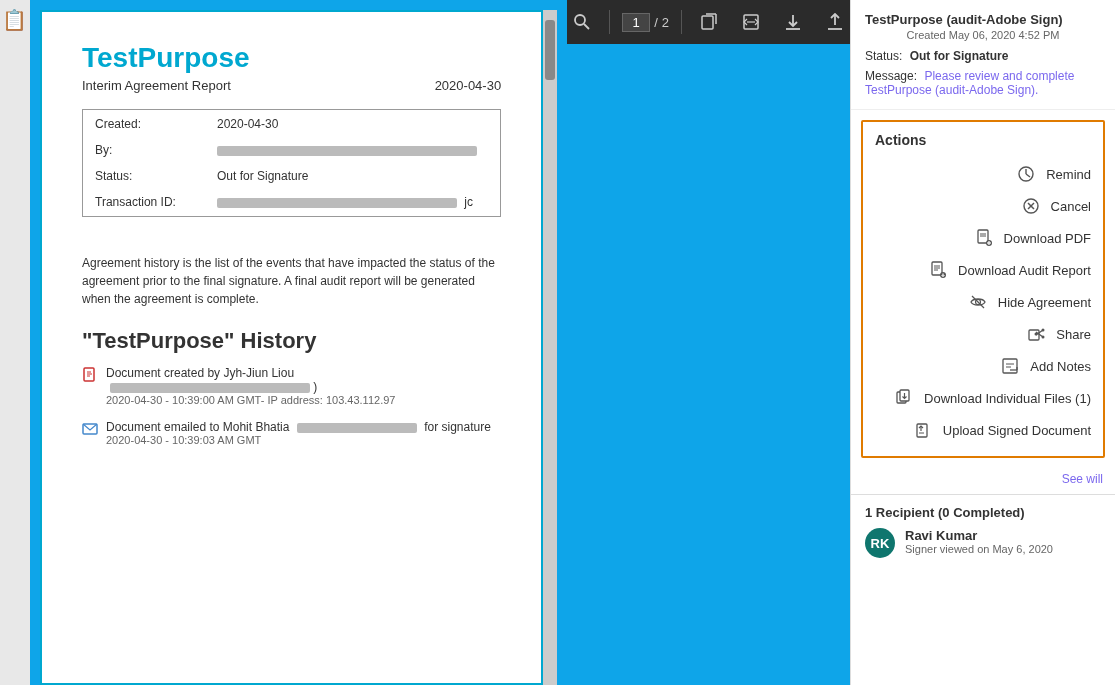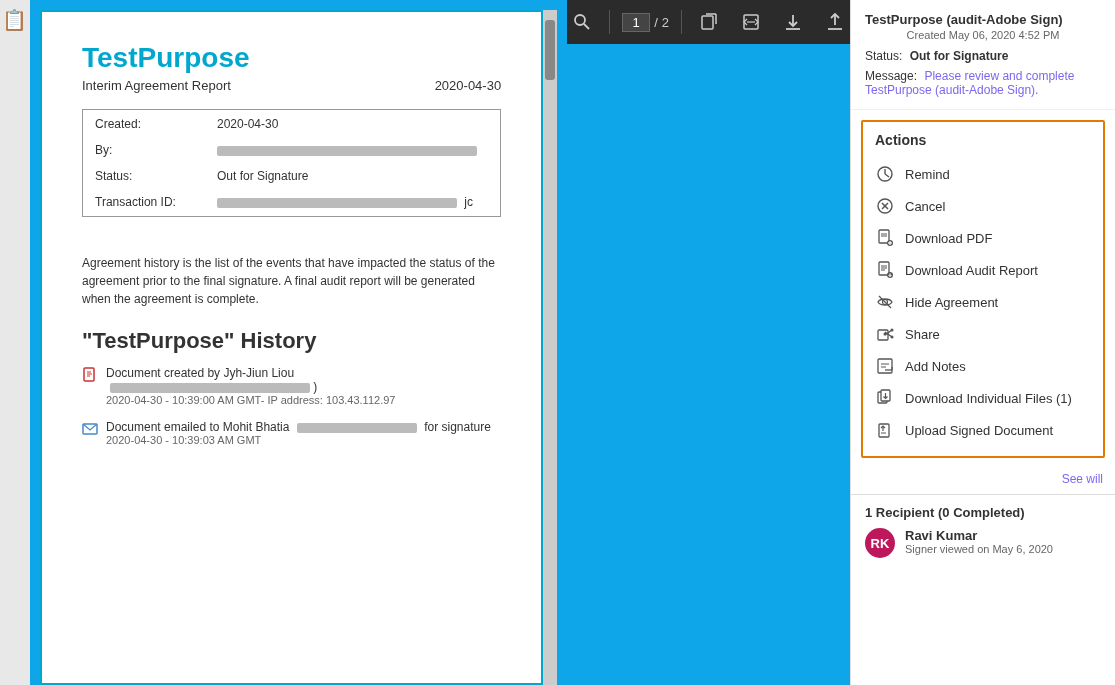--- a/index.html
+++ b/index.html
@@ -241,20 +241,21 @@
 
     .action-item {
       display: flex;
       align-items: center;
       gap: 10px;
       padding: 6px 0;
       cursor: pointer;
       color: #333;
       font-size: 13px;
       text-decoration: none;
+      justify-content: flex-end;
     }
 
     .action-icon {
       width: 20px;
       height: 20px;
       flex-shrink: 0;
       display: flex;
       align-items: center;
       justify-content: center;
       color: #555;
@@ -283,21 +284,21 @@
     .recipient-item {
       display: flex;
       align-items: flex-start;
       gap: 10px;
     }
 
     .recipient-avatar {
       width: 30px;
       height: 30px;
       border-radius: 50%;
-      background: #be185d;
+      background: #0f766e;
       display: flex;
       align-items: center;
       justify-content: center;
       color: #fff;
       font-size: 13px;
       font-weight: bold;
       flex-shrink: 0;
     }
 
     .recipient-name {

